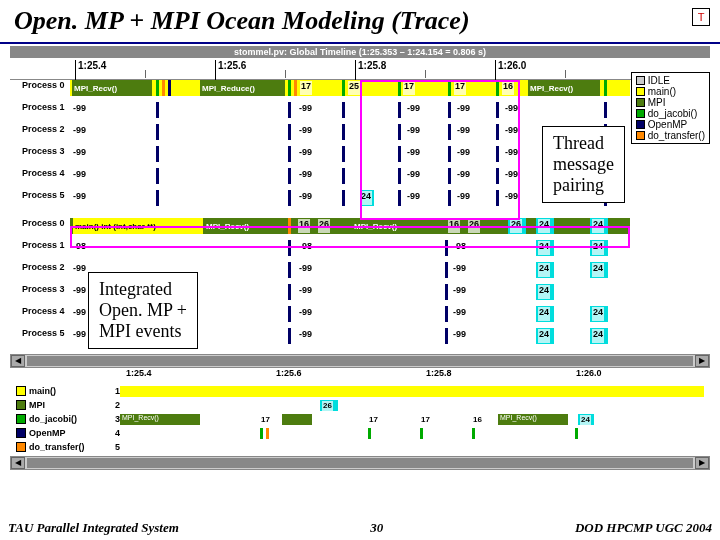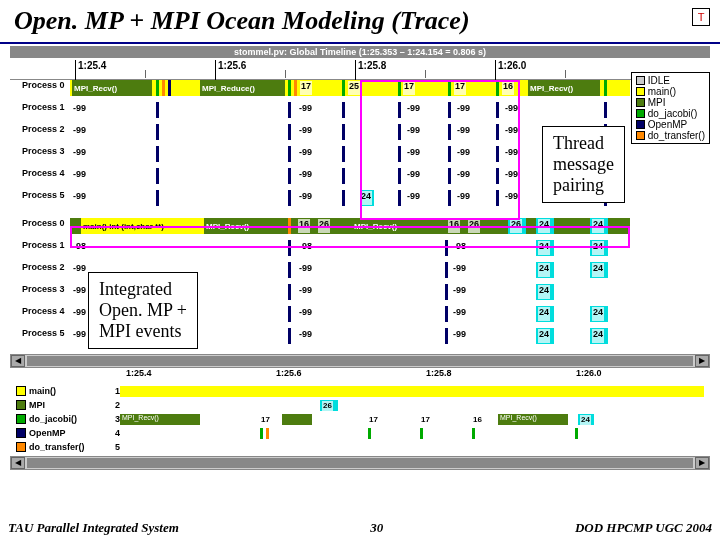--- a/index.html
+++ b/index.html
@@ -204,21 +204,21 @@
           <div class="stripe c-blue" style="left:534px"></div>
         </div>
       </div>
   </div>
 
   <div class="lane-group" style="margin-top:6px">
     <div class="lane">
       <div class="lane-lbl">Process 0</div>
       <div class="track">
         <div class="seg c-red" style="left:0;width:100%"></div>
-        <div class="bar c-yellow" style="left:11px;width:130px;color:#000">main() int (int,char **)</div>
+        <div class="bar c-yellow" style="left:3px;width:130px;color:#000">main() int (int,char **)</div>
         <div class="bar c-red" style="left:134px;width:80px">MPI_Recv()</div>
         <div class="stripe c-orange" style="left:218px"></div>
         <div class="num" style="left:228px">16</div>
         <div class="num" style="left:248px">26</div>
         <div class="bar c-red" style="left:282px;width:80px">MPI_Recv()</div>
         <div class="num" style="left:378px">16</div>
         <div class="num" style="left:398px">26</div>
         <div class="seg c-cyan" style="left:438px;width:18px"></div>
         <div class="num" style="left:440px">26</div>
         <div class="seg c-cyan" style="left:466px;width:18px"></div>

